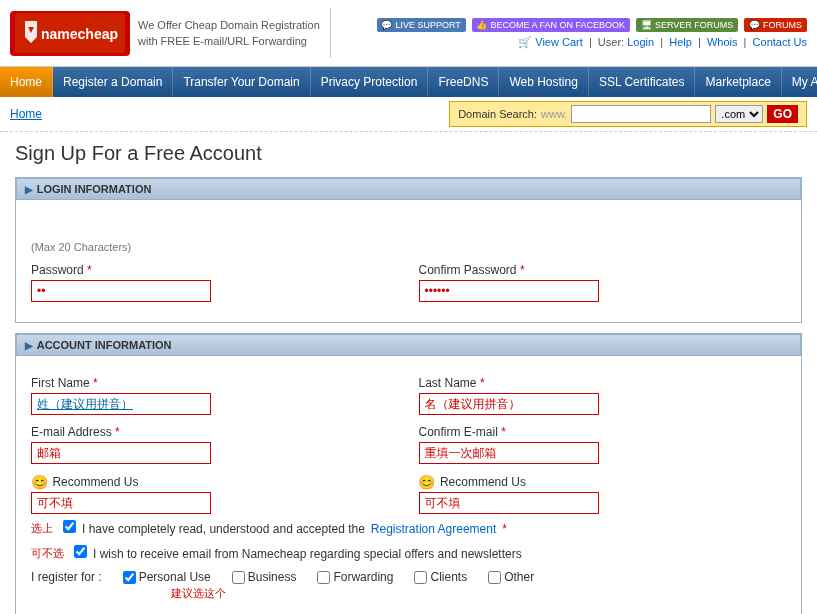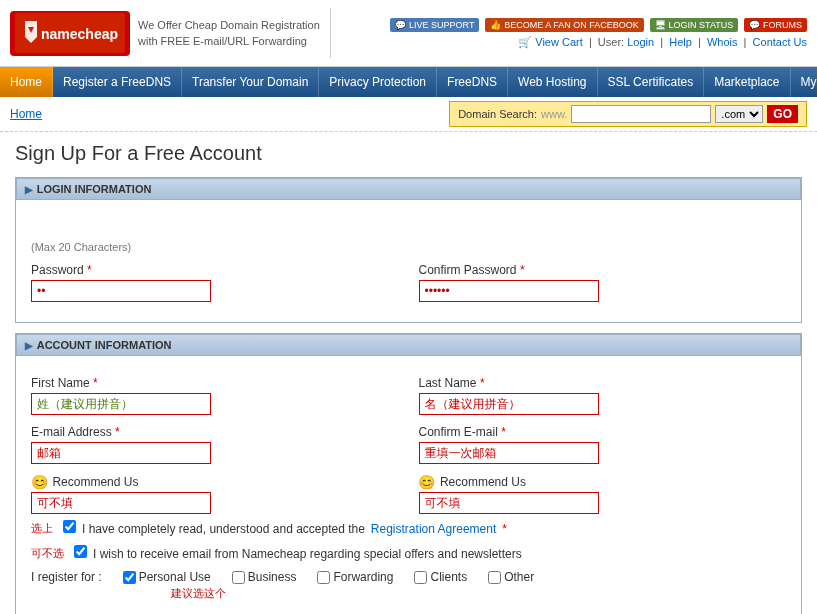--- a/index.html
+++ b/index.html
@@ -85,37 +85,37 @@
     </div>
     <div class="logo-text">
       <div>We Offer Cheap Domain Registration</div>
       <div>with FREE E-mail/URL Forwarding</div>
     </div>
   </div>
   <div class="vertical-divider"></div>
   <div class="top-right">
     <div class="top-icons">
       <span class="icon-btn">💬 LIVE SUPPORT</span>
-      <span class="icon-btn" style="background:#c2410c;">👍 BECOME A FAN ON FACEBOOK</span>
-      <span class="icon-btn green">🖥 LOGIN STATUS</span>
+      <span class="icon-btn" style="background:#8b5cf6;">👍 BECOME A FAN ON FACEBOOK</span>
+      <span class="icon-btn green">🖥 SERVER FORUMS</span>
       <span class="icon-btn red">💬 FORUMS</span>
     </div>
     <div class="top-links">
       🛒 <a href="#">View Cart</a>
       &nbsp;|&nbsp; User: <a href="#">Login</a>
       &nbsp;|&nbsp; <a href="#">Help</a>
       &nbsp;|&nbsp; <a href="#">Whois</a>
       &nbsp;|&nbsp; <a href="#">Contact Us</a>
     </div>
   </div>
 </div>
 
 <div class="nav-bar">
   <a class="nav-item active">Home</a>
-  <a class="nav-item">Register a FreeDNS</a>
+  <a class="nav-item">Register a Domain</a>
   <a class="nav-item">Transfer Your Domain</a>
   <a class="nav-item">Privacy Protection</a>
   <a class="nav-item">FreeDNS</a>
   <a class="nav-item">Web Hosting</a>
   <a class="nav-item">SSL Certificates</a>
   <a class="nav-item">Marketplace</a>
   <a class="nav-item">My Account</a>
 </div>
 
 <div class="breadcrumb-bar">
@@ -171,21 +171,21 @@
       <span class="section-triangle">▶</span>
       <span>ACCOUNT INFORMATION</span>
     </div>
     <div class="section-content">
 
       <div class="form-row">
         <div class="form-group">
           <label class="form-label">
             <span>First Name</span> <span class="required">*</span>
           </label>
-          <input class="form-input" type="text" style="color: #4d7c0f;" value="姓（建议用拼音）">
+          <input class="form-input" type="text" style="color: #0369a1; text-decoration: underline;" value="姓（建议用拼音）">
         </div>
         <div class="form-group">
           <label class="form-label">
             <span>Last Name</span> <span class="required">*</span>
           </label>
           <input class="form-input" type="text" style="color: rgb(204, 0, 0);" value="名（建议用拼音）">
         </div>
       </div>
 
       <div class="form-row">

